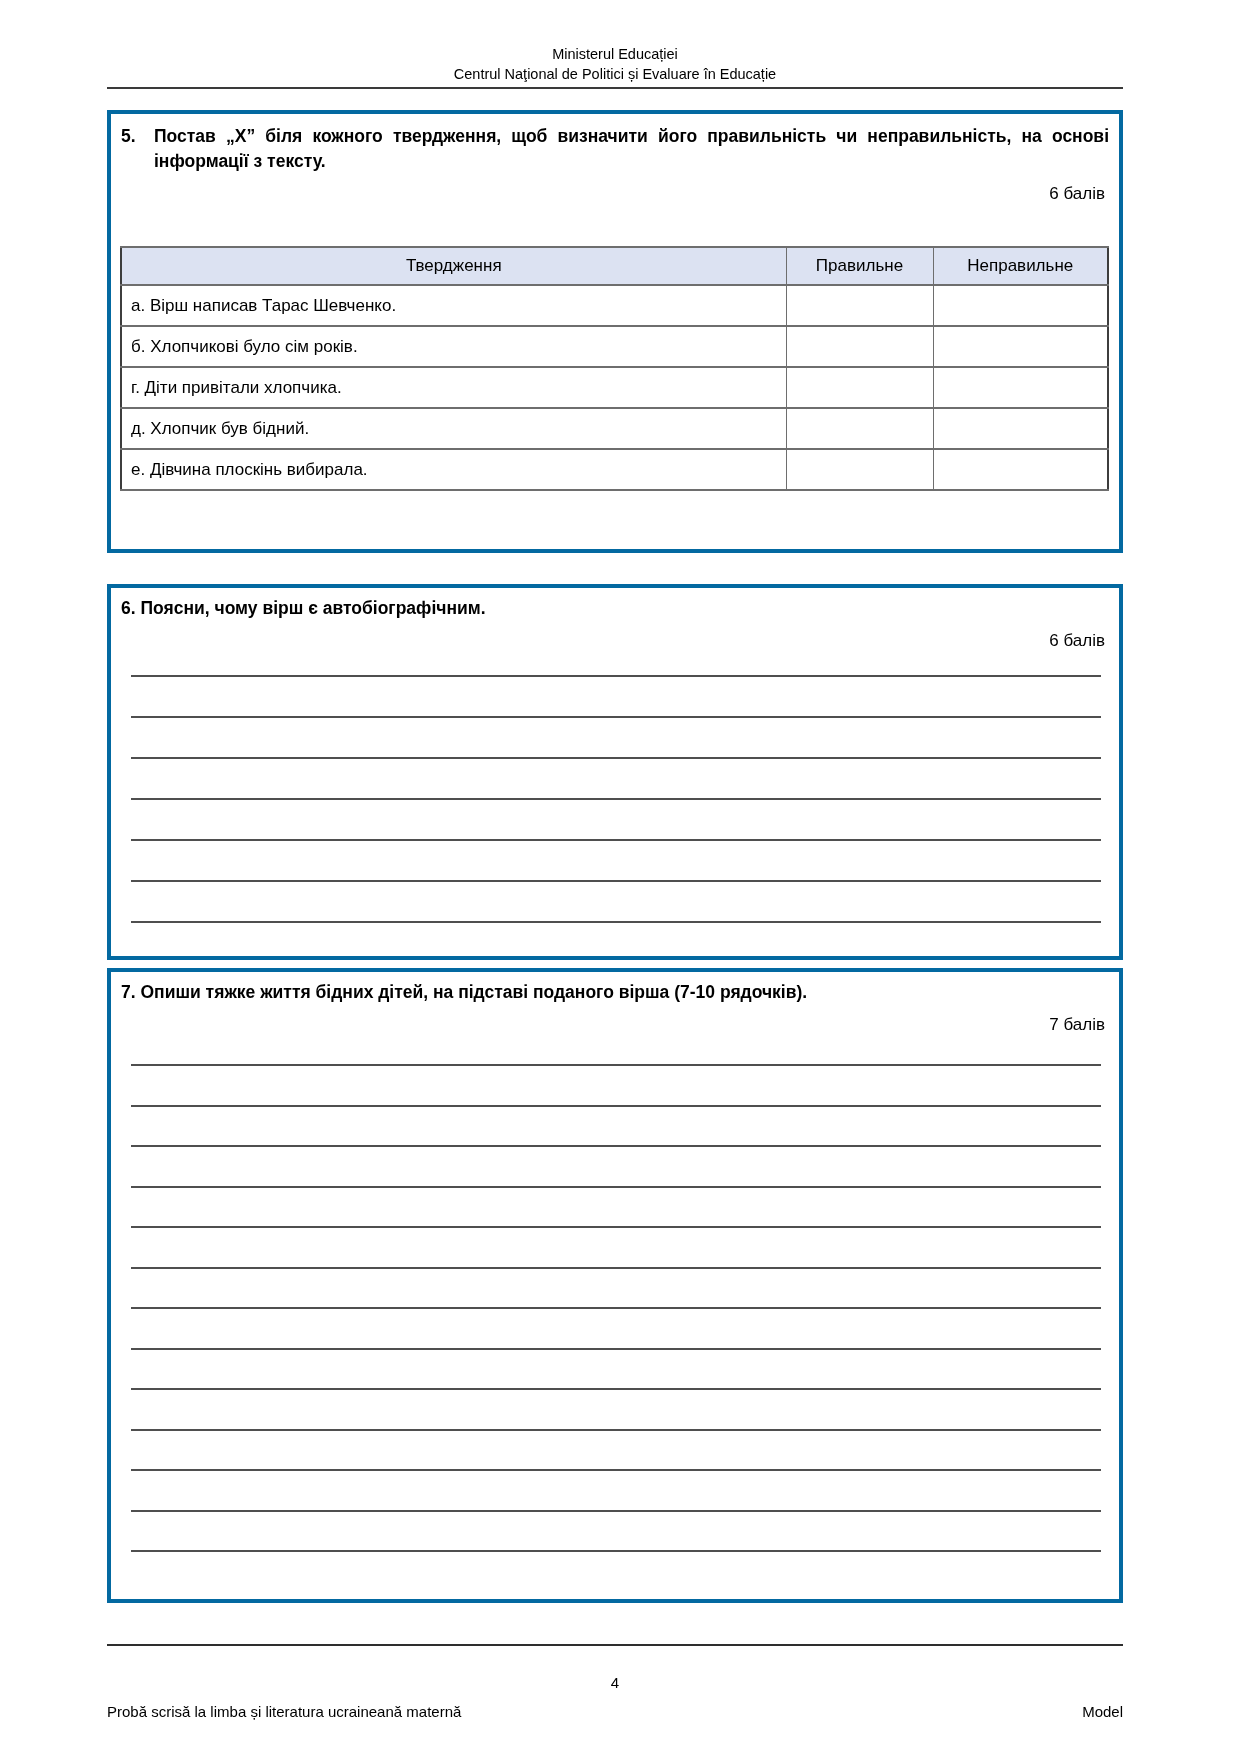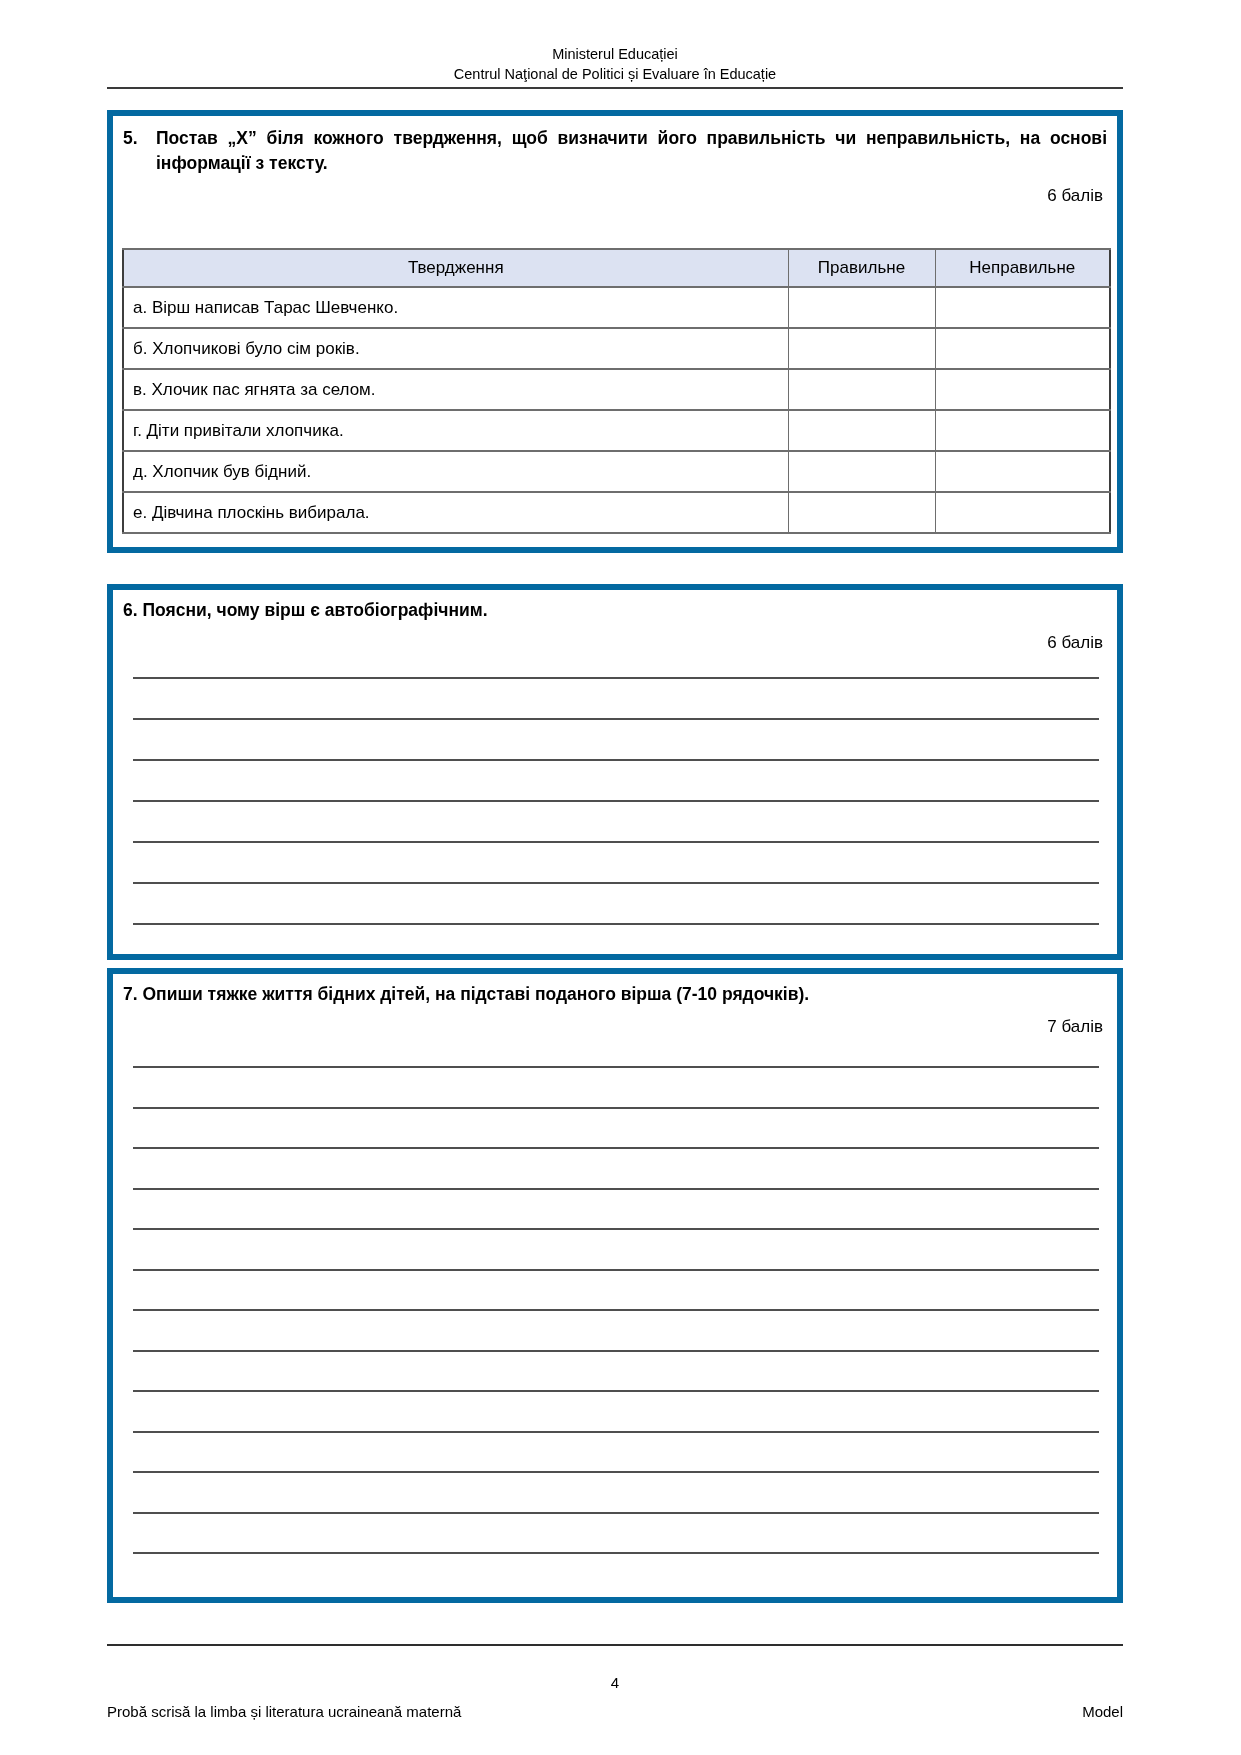--- a/index.html
+++ b/index.html
@@ -10,21 +10,21 @@
   }
 
   
   .hdr { position:absolute; top:44px; left:107px; width:1016px;
          text-align:center; font-size:14.5px; line-height:20px; }
   .hdr-rule { position:absolute; top:87px; left:107px; width:1016px;
               height:0; border-top:2px solid #3a3a3a; }
 
   
   .qbox { position:absolute; left:107px; width:1016px; background:#fff;
-          border:6px solid #0369a1; box-sizing:border-box; }
+          border:4px solid #0369a1; box-sizing:border-box; }
   .box5 { top:110px;  height:443px; }
   .box6 { top:584px;  height:376px; }
   .box7 { top:968px;  height:635px; }
 
   .qpara { margin:10px 10px 0 10px; font-size:17.5px; font-weight:bold;
            line-height:25px; text-align:justify; padding-left:33px;
            text-indent:-33px; }
   .qnum  { display:inline-block; width:33px; text-indent:0; }
   .qtitle { margin:8px 10px 0 10px; font-size:17.5px; font-weight:bold;
             line-height:25px; }
@@ -93,25 +93,20 @@
           <td class="stmt">а. Вірш написав Тарас Шевченко.</td>
           <td class="ans"></td>
           <td class="ans"></td>
         </tr>
         <tr>
           <td class="stmt">б. Хлопчикові було сім років.</td>
           <td class="ans"></td>
           <td class="ans"></td>
         </tr>
         <tr>
-          <td class="stmt">в. Хлочик пас ягнята за селом.</td>
-          <td class="ans"></td>
-          <td class="ans"></td>
-        </tr>
-        <tr>
           <td class="stmt">г. Діти привітали хлопчика.</td>
           <td class="ans"></td>
           <td class="ans"></td>
         </tr>
         <tr>
           <td class="stmt">д. Хлопчик був бідний.</td>
           <td class="ans"></td>
           <td class="ans"></td>
         </tr>
         <tr>

